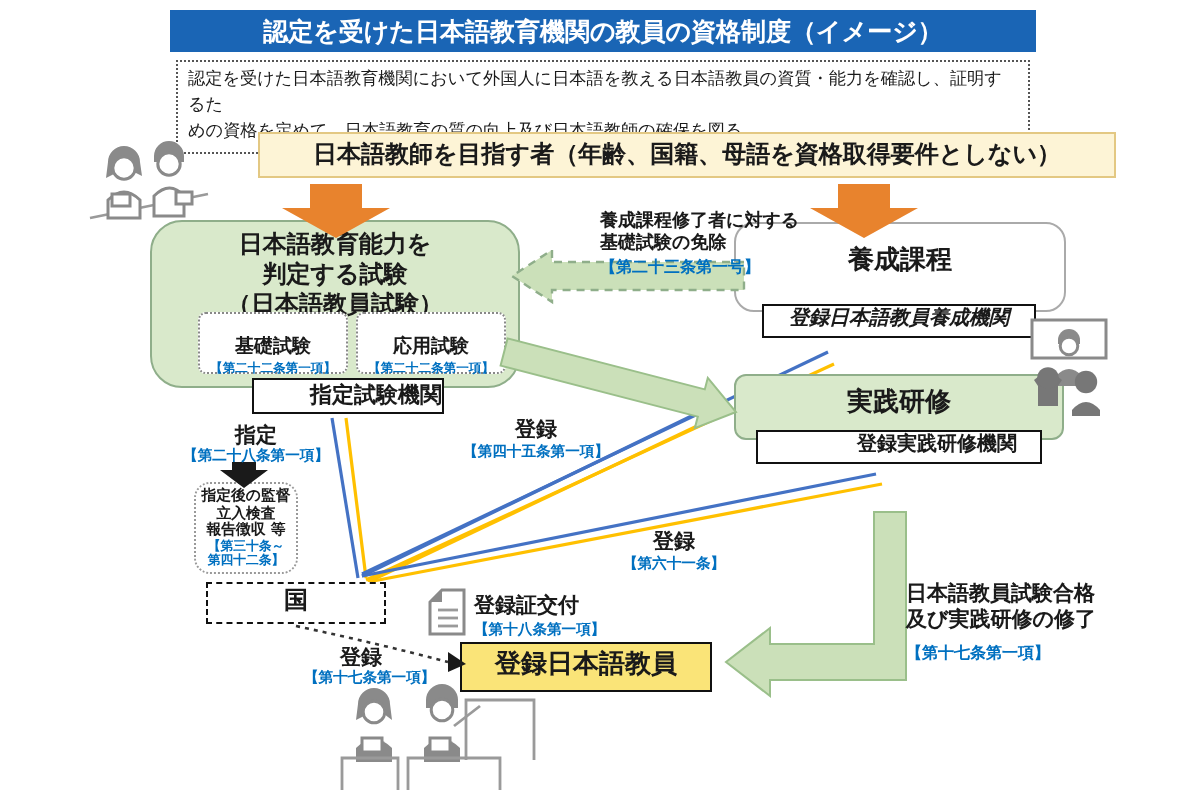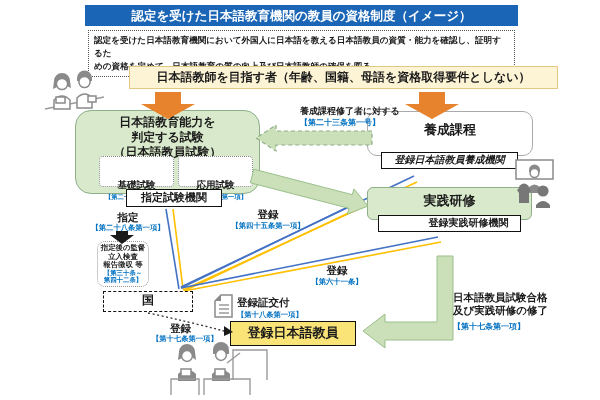--- a/index.html
+++ b/index.html
@@ -20,33 +20,33 @@
   .blk{fill:#1a1a1a;}
   .dot{stroke:#333;stroke-width:1.3;fill:none;stroke-dasharray:2 2.5;}
   .ic-s{stroke:var(--icon-gray);fill:#fff;stroke-width:1.5;}
   .ic-f{fill:var(--icon-gray);}
   .ic-d{fill:#777;}
   .ic-l{stroke:#9a9a9a;stroke-width:1.4;fill:none;}
   
   .title-bar{left:85px;top:5px;width:433px;height:21px;background:var(--title-bar-blue);
              color:#fff;font-weight:bold;font-size:12.5px;line-height:21px;}
   .desc-box{left:88px;top:30px;width:427px;border:1px dotted #555;padding:3px 5px;
-            font-size:8.6px;font-weight:bold;line-height:13px;background:#fff;}
+            font-size:8.6px;font-weight:normal;line-height:13px;background:#fff;}
   .aspirant{left:105px;top:66px;width:429px;height:23px;background:var(--yellow-pale);
             border:1px solid var(--yellow-pale-border);font-size:12px;font-weight:bold;line-height:21px;margin-left:24px;}
   .exam-box{left:75px;top:110px;width:185px;height:84px;background:var(--box-green);
             border:1px solid var(--green-border);border-radius:16px;}
   .exam-title{left:75px;top:115px;width:185px;font-size:12px;line-height:15px;font-weight:bold;}
   .subtest{width:75px;height:31px;background:#fff;border:1px dotted #888;border-radius:4px;
-           padding-top:16px;font-weight:bold;}
+           padding-top:4px;font-weight:bold;}
   .subtest .nm{font-size:9.5px;line-height:11px;}
   .subtest .ref{font-size:6.3px;line-height:9px;display:block;}
   .basic{left:99px;top:156px;} .applied{left:178px;top:156px;}
   .orgbox{background:#fff;border:1.5px solid #111;font-weight:bold;}
-  .shiken-kikan{left:126px;top:189px;width:96px;height:18px;font-size:11px;line-height:15px;}
+  .shiken-kikan{left:126px;top:189px;width:96px;height:18px;font-size:11px;line-height:15px;text-align:right;}
   .yosei-box{left:367px;top:111px;width:166px;height:45px;background:#fff;
              border:1px solid #aaa;border-radius:10px;}
   .yosei-title{left:367px;top:121px;width:166px;font-size:13px;font-weight:bold;}
   .yosei-kikan{left:381px;top:152px;width:137px;height:17px;font-size:10px;line-height:14px;font-style:italic;}
   .jissen-box{left:367px;top:187px;width:165px;height:33px;background:var(--box-green);
               border:1px solid var(--green-border);border-radius:6px;}
   .jissen-title{left:367px;top:192px;width:165px;font-size:13px;font-weight:bold;}
   .jissen-kikan{left:378px;top:215px;width:143px;height:17px;font-size:10px;line-height:14px;padding-left:38px;}
   .menjo{left:300px;top:106px;width:130px;font-size:9px;font-weight:bold;line-height:11px;}
   .menjo .ref{font-size:8px;}
@@ -182,20 +182,21 @@
       <line class="ic-l" x1="227" y1="363" x2="240" y2="353"></line>
       <path class="ic-f" d="M212,374 q9,-9 18,0 l0,7 h-18 z"></path>
       <rect class="ic-s" x="215" y="369" width="10" height="7"></rect>
       <path class="ic-l" d="M171,395 v-16 h28 v16"></path>
       <path class="ic-l" d="M204,395 v-16 h46 v16"></path>
     </g>
   </svg>
 
   <div class="abs lbl menjo" style="left:300px;top:106px;">
     <div>養成課程修了者に対する</div>
+    <div>基礎試験の免除</div>
     <div class="ref">【第二十三条第一号】</div>
   </div>
 
   <div class="abs lbl sm-lbl ctr" style="left:98px;top:211px;width:60px;">指定</div>
   <div class="abs lbl ref sm-ref ctr" style="left:90px;top:223px;width:76px;">【第二十八条第一項】</div>
 
   <div class="abs lbl sm-lbl ctr" style="left:238px;top:208px;width:60px;">登録</div>
   <div class="abs lbl ref sm-ref ctr" style="left:226px;top:221px;width:84px;">【第四十五条第一項】</div>
 
   <div class="abs lbl sm-lbl ctr" style="left:312px;top:264px;width:50px;">登録</div>

